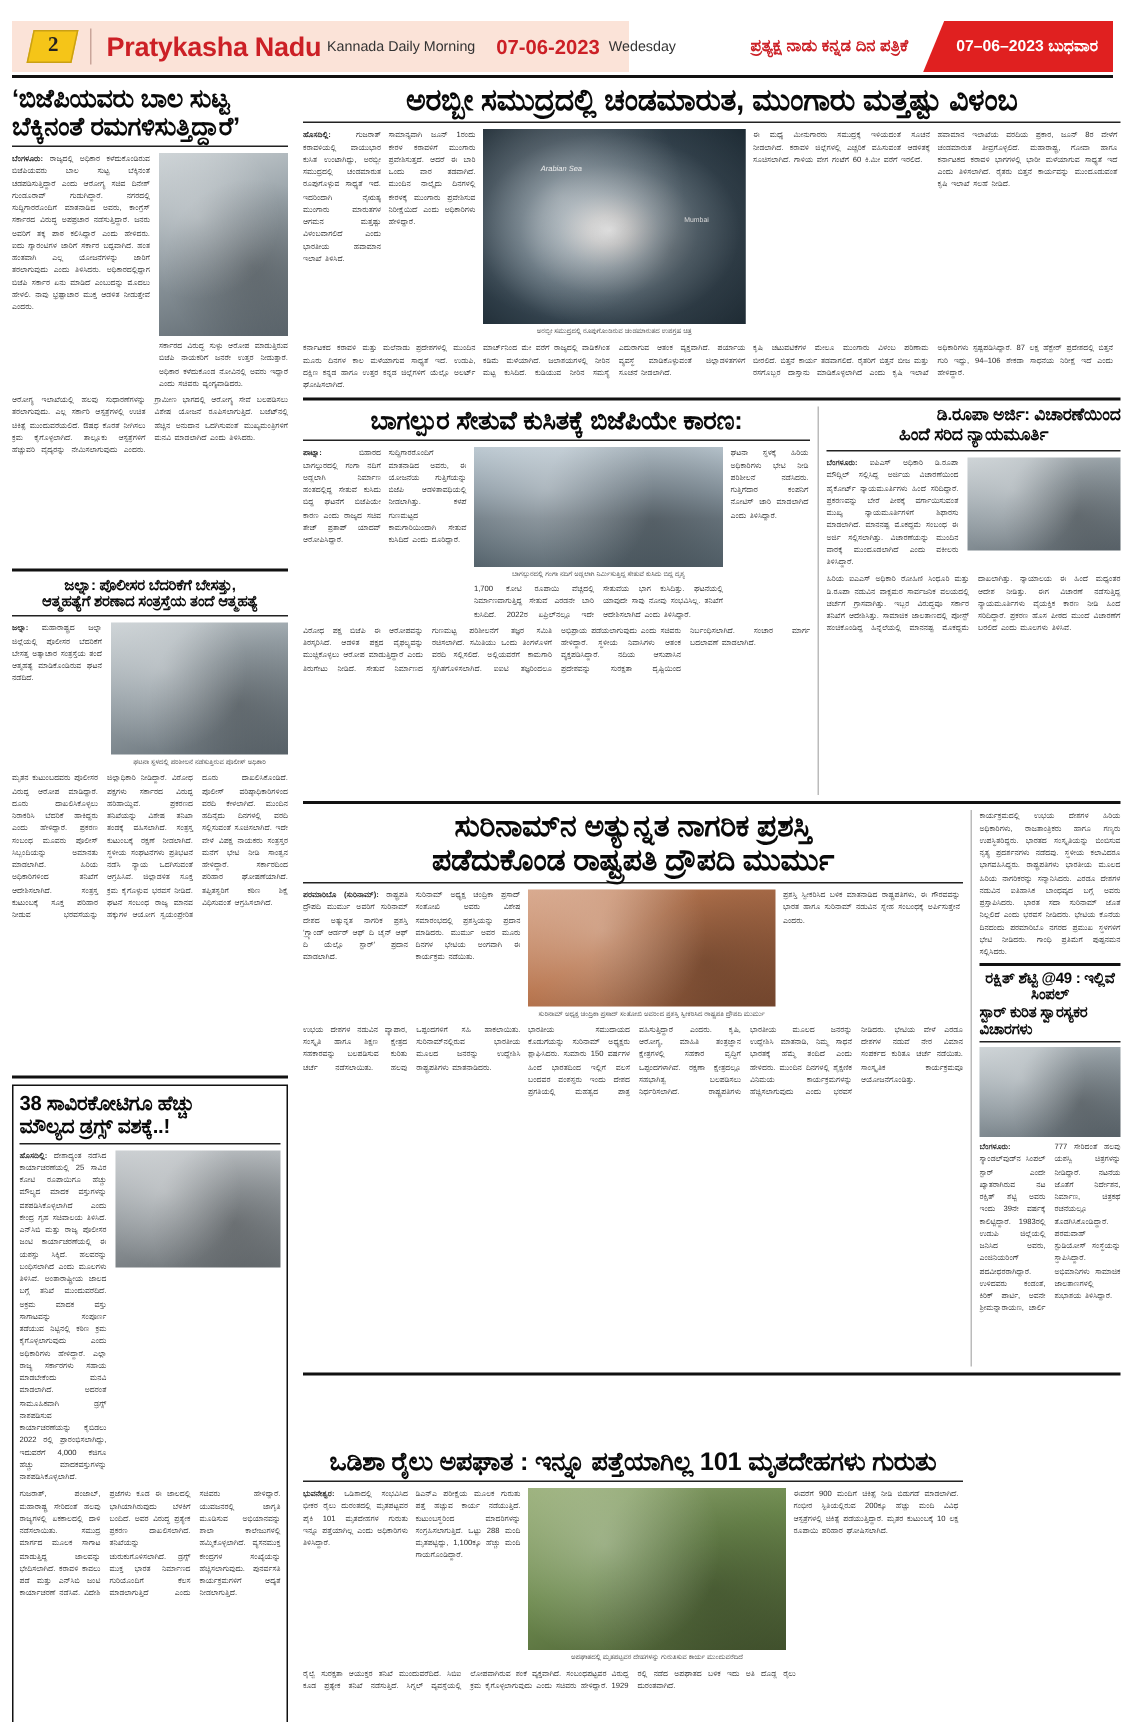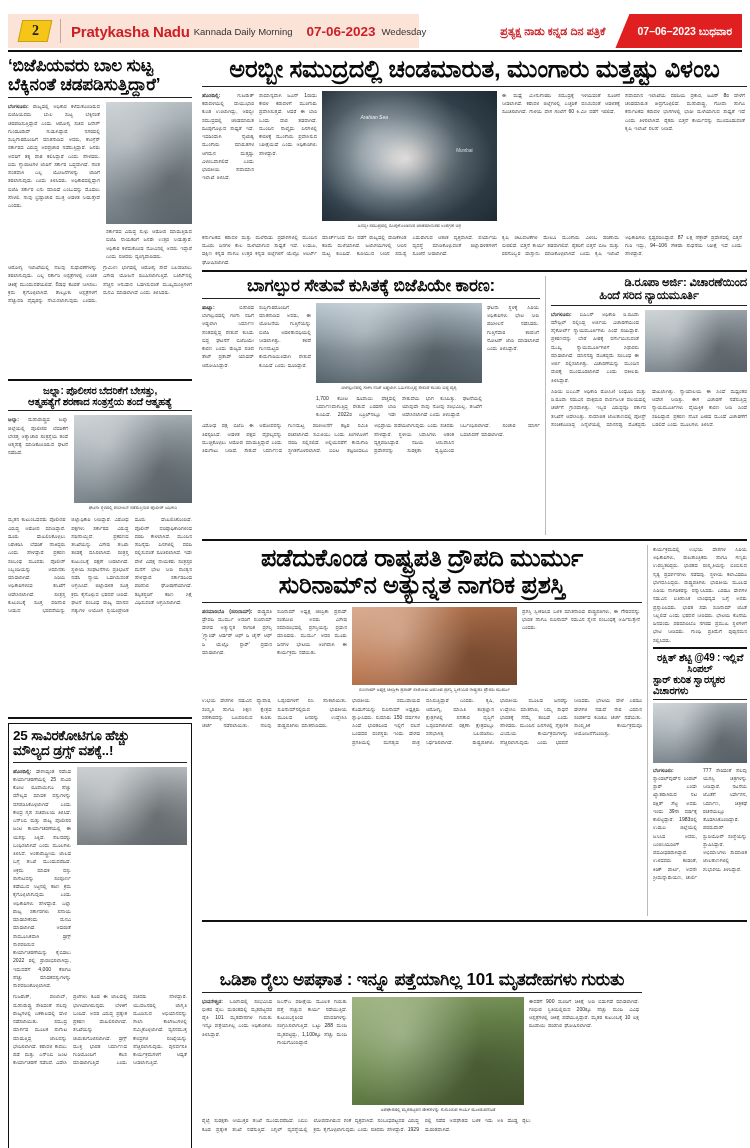--- a/index.html
+++ b/index.html
@@ -25,42 +25,42 @@
     border: 1px solid #caa014;
     display:flex; align-items:center; justify-content:center;
   }
   .pg-badge span {
     transform: skewX(12deg);
     font-weight: bold; font-size: 14px; color:#222;
     font-family: "Liberation Serif", serif;
   }
   .m-sep { width:1px; height:24px; background:#c9a59a; margin:0 10px; }
   .brand {
-    color:#cc2026; font-weight: bold; font-size: 15px;
+    color:#cc2026; font-weight: bold; font-size: 18px;
     letter-spacing:-.2px; white-space:nowrap;
   }
   .brand-sub { color:#333; font-size:9.5px; margin-left:4px; white-space:nowrap; }
   .m-date { color:#cc2026; font-weight:bold; font-size:13.5px; margin-left:14px; white-space:nowrap;}
   .m-day  { color:#333; font-size:9.5px; margin-left:6px; white-space:nowrap;}
   .m-kan  { color:#cc2026; font-weight:bold; font-size:11px; margin-left:auto; white-space:nowrap; }
   .m-tail {
     margin-left: 10px; height:34px; background:#e02020; color:#fff;
     font-size:10.5px; font-weight:bold; display:flex; align-items:center;
     padding: 0 10px 0 22px; white-space:nowrap;
     clip-path: polygon(14px 0, 100% 0, 100% 100%, 0 100%);
   }
   .rule-dark { height:2px; background:#111; margin-top:2px; }
 
   
   .col { }
   .hl {
     font-weight: bold; color:#0a0a0a; line-height:1.12;
     letter-spacing:-.2px;
   }
-  .hl-xl { font-size: 24px; }
+  .hl-xl { font-size: 20px; }
   .hl-lg { font-size: 17px; }
   .hl-md { font-size: 13.5px; }
   .hl-sm { font-size: 11.5px; }
   .hl-xs { font-size: 10px; }
 
   .body-text {
     font-size: 5.1px; line-height: 1.62; color:#2a2a2a;
     text-align: justify; text-justify: inter-word;
     word-spacing: 1px; hyphens:none; overflow:hidden;
   }
@@ -114,21 +114,21 @@
     <div class="m-kan">ಪ್ರತ್ಯಕ್ಷ ನಾಡು ಕನ್ನಡ ದಿನ ಪತ್ರಿಕೆ</div>
     <div class="m-tail">07–06–2023 ಬುಧವಾರ</div>
   </div>
   <div class="rule-dark"></div>
 
   <div class="row" style="margin-top:4px;">
 
     <div class="col" style="width:184px;">
 
       <div>
-        <div class="hl hl-lg">‘ಬಿಜೆಪಿಯವರು ಬಾಲ ಸುಟ್ಟ ಬೆಕ್ಕಿನಂತೆ ಚಡಪಡಿಸುತ್ತಿದ್ದಾರೆ’</div>
+        <div class="hl hl-lg">‘ಬಿಜೆಪಿಯವರು ಬಾಲ ಸುಟ್ಟ ಬೆಕ್ಕಿನಂತೆ ರಮಗಳಿಸುತ್ತಿದ್ದಾರೆ’</div>
         <div class="hrule mt3"></div>
         <div class="row mt4">
           <div style="width:92px;">
             <div class="body-text">
               <b>ಬೆಂಗಳೂರು:</b>
               <span>ರಾಜ್ಯದಲ್ಲಿ ಅಧಿಕಾರ ಕಳೆದುಕೊಂಡಿರುವ ಬಿಜೆಪಿಯವರು ಬಾಲ ಸುಟ್ಟ ಬೆಕ್ಕಿನಂತೆ ಚಡಪಡಿಸುತ್ತಿದ್ದಾರೆ ಎಂದು ಆರೋಗ್ಯ ಸಚಿವ ದಿನೇಶ್ ಗುಂಡೂರಾವ್ ಗುಡುಗಿದ್ದಾರೆ. ನಗರದಲ್ಲಿ ಸುದ್ದಿಗಾರರೊಂದಿಗೆ ಮಾತನಾಡಿದ ಅವರು, ಕಾಂಗ್ರೆಸ್ ಸರ್ಕಾರದ ವಿರುದ್ಧ ಅಪಪ್ರಚಾರ ನಡೆಸುತ್ತಿದ್ದಾರೆ. ಜನರು ಅವರಿಗೆ ತಕ್ಕ ಪಾಠ ಕಲಿಸಿದ್ದಾರೆ ಎಂದು ಹೇಳಿದರು. ಐದು ಗ್ಯಾರಂಟಿಗಳ ಜಾರಿಗೆ ಸರ್ಕಾರ ಬದ್ಧವಾಗಿದೆ. ಹಂತ ಹಂತವಾಗಿ ಎಲ್ಲ ಯೋಜನೆಗಳನ್ನು ಜಾರಿಗೆ ತರಲಾಗುವುದು ಎಂದು ತಿಳಿಸಿದರು. ಅಧಿಕಾರದಲ್ಲಿದ್ದಾಗ ಬಿಜೆಪಿ ಸರ್ಕಾರ ಏನು ಮಾಡಿದೆ ಎಂಬುದನ್ನು ಮೊದಲು ಹೇಳಲಿ. ನಾವು ಭ್ರಷ್ಟಾಚಾರ ಮುಕ್ತ ಆಡಳಿತ ನೀಡುತ್ತೇವೆ ಎಂದರು.</span>
             </div>
           </div>
           <div style="width:86px; margin-left:6px;">
             <div class="photo ph-person" style="height:122px;"></div>
@@ -162,21 +162,21 @@
         </div>
         <div class="body-text c3 mt3" style="height:198px;">
           <span>ಮೃತನ ಕುಟುಂಬದವರು ಪೊಲೀಸರ ವಿರುದ್ಧ ಆರೋಪ ಮಾಡಿದ್ದಾರೆ. ದೂರು ದಾಖಲಿಸಿಕೊಳ್ಳಲು ನಿರಾಕರಿಸಿ ಬೆದರಿಕೆ ಹಾಕಿದ್ದರು ಎಂದು ಹೇಳಿದ್ದಾರೆ. ಪ್ರಕರಣ ಸಂಬಂಧ ಮೂವರು ಪೊಲೀಸ್ ಸಿಬ್ಬಂದಿಯನ್ನು ಅಮಾನತು ಮಾಡಲಾಗಿದೆ. ಹಿರಿಯ ಅಧಿಕಾರಿಗಳಿಂದ ತನಿಖೆಗೆ ಆದೇಶಿಸಲಾಗಿದೆ. ಸಂತ್ರಸ್ತ ಕುಟುಂಬಕ್ಕೆ ಸೂಕ್ತ ಪರಿಹಾರ ನೀಡುವ ಭರವಸೆಯನ್ನು ಜಿಲ್ಲಾಧಿಕಾರಿ ನೀಡಿದ್ದಾರೆ. ವಿರೋಧ ಪಕ್ಷಗಳು ಸರ್ಕಾರದ ವಿರುದ್ಧ ಹರಿಹಾಯ್ದಿವೆ.</span>
           ಪ್ರಕರಣದ ತನಿಖೆಯನ್ನು ವಿಶೇಷ ತನಿಖಾ ತಂಡಕ್ಕೆ ವಹಿಸಲಾಗಿದೆ. ಸಂತ್ರಸ್ತ ಕುಟುಂಬಕ್ಕೆ ರಕ್ಷಣೆ ನೀಡಲಾಗಿದೆ. ಸ್ಥಳೀಯ ಸಂಘಟನೆಗಳು ಪ್ರತಿಭಟನೆ ನಡೆಸಿ ನ್ಯಾಯ ಒದಗಿಸುವಂತೆ ಆಗ್ರಹಿಸಿವೆ. ಜಿಲ್ಲಾಡಳಿತ ಸೂಕ್ತ ಕ್ರಮ ಕೈಗೊಳ್ಳುವ ಭರವಸೆ ನೀಡಿದೆ. ಘಟನೆ ಸಂಬಂಧ ರಾಜ್ಯ ಮಾನವ ಹಕ್ಕುಗಳ ಆಯೋಗ ಸ್ವಯಂಪ್ರೇರಿತ ದೂರು ದಾಖಲಿಸಿಕೊಂಡಿದೆ. ಪೊಲೀಸ್ ವರಿಷ್ಠಾಧಿಕಾರಿಗಳಿಂದ ವರದಿ ಕೇಳಲಾಗಿದೆ. ಮುಂದಿನ ಹದಿನೈದು ದಿನಗಳಲ್ಲಿ ವರದಿ ಸಲ್ಲಿಸುವಂತೆ ಸೂಚಿಸಲಾಗಿದೆ. ಇದೇ ವೇಳೆ ವಿಪಕ್ಷ ನಾಯಕರು ಸಂತ್ರಸ್ತರ ಮನೆಗೆ ಭೇಟಿ ನೀಡಿ ಸಾಂತ್ವನ ಹೇಳಿದ್ದಾರೆ. ಸರ್ಕಾರದಿಂದ ಪರಿಹಾರ ಘೋಷಣೆಯಾಗಿದೆ. ತಪ್ಪಿತಸ್ಥರಿಗೆ ಕಠಿಣ ಶಿಕ್ಷೆ ವಿಧಿಸುವಂತೆ ಆಗ್ರಹಿಸಲಾಗಿದೆ.
         </div>
       </div>
 
       <div class="hrule2 mt4"></div>
 
       <div class="box-border mt4" style="padding:4px;">
-        <div class="hl hl-md">25 ಸಾವಿರಕೋಟಿಗೂ ಹೆಚ್ಚು</div>
+        <div class="hl hl-md">38 ಸಾವಿರಕೋಟಿಗೂ ಹೆಚ್ಚು</div>
         <div class="hl hl-md">ಮೌಲ್ಯದ ಡ್ರಗ್ಸ್ ವಶಕ್ಕೆ..!</div>
         <div class="hrule mt3"></div>
         <div class="row mt4">
           <div style="width:58px;">
             <div class="body-text">
               <b>ಹೊಸದಿಲ್ಲಿ:</b>
               <span>ದೇಶಾದ್ಯಂತ ನಡೆಸಿದ ಕಾರ್ಯಾಚರಣೆಯಲ್ಲಿ 25 ಸಾವಿರ ಕೋಟಿ ರೂಪಾಯಿಗೂ ಹೆಚ್ಚು ಮೌಲ್ಯದ ಮಾದಕ ವಸ್ತುಗಳನ್ನು ವಶಪಡಿಸಿಕೊಳ್ಳಲಾಗಿದೆ ಎಂದು ಕೇಂದ್ರ ಗೃಹ ಸಚಿವಾಲಯ ತಿಳಿಸಿದೆ. ಎನ್‌ಸಿಬಿ ಮತ್ತು ರಾಜ್ಯ ಪೊಲೀಸರ ಜಂಟಿ ಕಾರ್ಯಾಚರಣೆಯಲ್ಲಿ ಈ ಯಶಸ್ಸು ಸಿಕ್ಕಿದೆ. ಹಲವರನ್ನು ಬಂಧಿಸಲಾಗಿದೆ ಎಂದು ಮೂಲಗಳು ತಿಳಿಸಿವೆ. ಅಂತಾರಾಷ್ಟ್ರೀಯ ಜಾಲದ ಬಗ್ಗೆ ತನಿಖೆ ಮುಂದುವರೆದಿದೆ. ಅಕ್ರಮ ಮಾದಕ ವಸ್ತು ಸಾಗಾಟವನ್ನು ಸಂಪೂರ್ಣ ತಡೆಯುವ ನಿಟ್ಟಿನಲ್ಲಿ ಕಠಿಣ ಕ್ರಮ ಕೈಗೊಳ್ಳಲಾಗುವುದು ಎಂದು ಅಧಿಕಾರಿಗಳು ಹೇಳಿದ್ದಾರೆ. ಎಲ್ಲಾ ರಾಜ್ಯ ಸರ್ಕಾರಗಳು ಸಹಾಯ ಮಾಡಬೇಕೆಂದು ಮನವಿ ಮಾಡಲಾಗಿದೆ. ಅದರಂತೆ ಸಾಮೂಹಿಕವಾಗಿ ಡ್ರಗ್ಸ್ ನಾಶಪಡಿಸುವ ಕಾರ್ಯಾಚರಣೆಯನ್ನು ಕೈಬಿಡಲು 2022 ರಲ್ಲಿ ಪ್ರಾರಂಭಿಸಲಾಗಿದ್ದು, ಇದುವರೆಗೆ 4,000 ಕೆಜಿಗೂ ಹೆಚ್ಚು ಮಾದಕವಸ್ತುಗಳನ್ನು ನಾಶಪಡಿಸಿಕೊಳ್ಳಲಾಗಿದೆ.</span>
             </div>
           </div>
           <div style="width:110px; margin-left:6px;">
@@ -293,22 +293,22 @@
             ಹಿರಿಯ ಐಎಎಸ್ ಅಧಿಕಾರಿ ರೋಹಿಣಿ ಸಿಂಧೂರಿ ಮತ್ತು ಡಿ.ರೂಪಾ ನಡುವಿನ ವಾಕ್ಸಮರ ಸಾರ್ವಜನಿಕ ವಲಯದಲ್ಲಿ ಚರ್ಚೆಗೆ ಗ್ರಾಸವಾಗಿತ್ತು. ಇಬ್ಬರ ವಿರುದ್ಧವೂ ಸರ್ಕಾರ ತನಿಖೆಗೆ ಆದೇಶಿಸಿತ್ತು. ಸಾಮಾಜಿಕ ಜಾಲತಾಣದಲ್ಲಿ ಪೋಸ್ಟ್ ಹಂಚಿಕೊಂಡಿದ್ದ ಹಿನ್ನೆಲೆಯಲ್ಲಿ ಮಾನನಷ್ಟ ಮೊಕದ್ದಮೆ ದಾಖಲಾಗಿತ್ತು. ನ್ಯಾಯಾಲಯ ಈ ಹಿಂದೆ ಮಧ್ಯಂತರ ಆದೇಶ ನೀಡಿತ್ತು. ಈಗ ವಿಚಾರಣೆ ನಡೆಸುತ್ತಿದ್ದ ನ್ಯಾಯಮೂರ್ತಿಗಳು ವೈಯಕ್ತಿಕ ಕಾರಣ ನೀಡಿ ಹಿಂದೆ ಸರಿದಿದ್ದಾರೆ. ಪ್ರಕರಣ ಹೊಸ ಪೀಠದ ಮುಂದೆ ವಿಚಾರಣೆಗೆ ಬರಲಿದೆ ಎಂದು ಮೂಲಗಳು ತಿಳಿಸಿವೆ.
           </div>
         </div>
       </div>
 
       <div class="hrule2 mt4"></div>
 
       <div class="row mt4">
 
         <div style="width:440px;">
+          <div class="hl hl-xl" style="text-align:center;">ಸುರಿನಾಮ್‌ನ ಅತ್ಯುನ್ನತ ನಾಗರಿಕ ಪ್ರಶಸ್ತಿ</div>
           <div class="hl hl-xl" style="text-align:center;">ಪಡೆದುಕೊಂಡ ರಾಷ್ಟ್ರಪತಿ ದ್ರೌಪದಿ ಮುರ್ಮು</div>
-          <div class="hl hl-xl" style="text-align:center;">ಸುರಿನಾಮ್‌ನ ಅತ್ಯುನ್ನತ ನಾಗರಿಕ ಪ್ರಶಸ್ತಿ</div>
           <div class="hrule mt3"></div>
           <div class="row mt4">
             <div style="width:70px;">
               <div class="body-text">
                 <b>ಪರಮಾರಿಬೊ (ಸುರಿನಾಮ್):</b>
                 <span>ರಾಷ್ಟ್ರಪತಿ ದ್ರೌಪದಿ ಮುರ್ಮು ಅವರಿಗೆ ಸುರಿನಾಮ್ ದೇಶದ ಅತ್ಯುನ್ನತ ನಾಗರಿಕ ಪ್ರಶಸ್ತಿ ‘ಗ್ರ್ಯಾಂಡ್ ಆರ್ಡರ್ ಆಫ್ ದಿ ಚೈನ್ ಆಫ್ ದಿ ಯೆಲ್ಲೊ ಸ್ಟಾರ್’ ಪ್ರದಾನ ಮಾಡಲಾಗಿದೆ.</span>
               </div>
             </div>
             <div style="width:70px; margin-left:5px;">
               <div class="body-text">ಸುರಿನಾಮ್ ಅಧ್ಯಕ್ಷ ಚಂದ್ರಿಕಾ ಪ್ರಸಾದ್ ಸಂತೋಖಿ ಅವರು ವಿಶೇಷ ಸಮಾರಂಭದಲ್ಲಿ ಪ್ರಶಸ್ತಿಯನ್ನು ಪ್ರದಾನ ಮಾಡಿದರು. ಮುರ್ಮು ಅವರ ಮೂರು ದಿನಗಳ ಭೇಟಿಯ ಅಂಗವಾಗಿ ಈ ಕಾರ್ಯಕ್ರಮ ನಡೆಯಿತು.</div>

